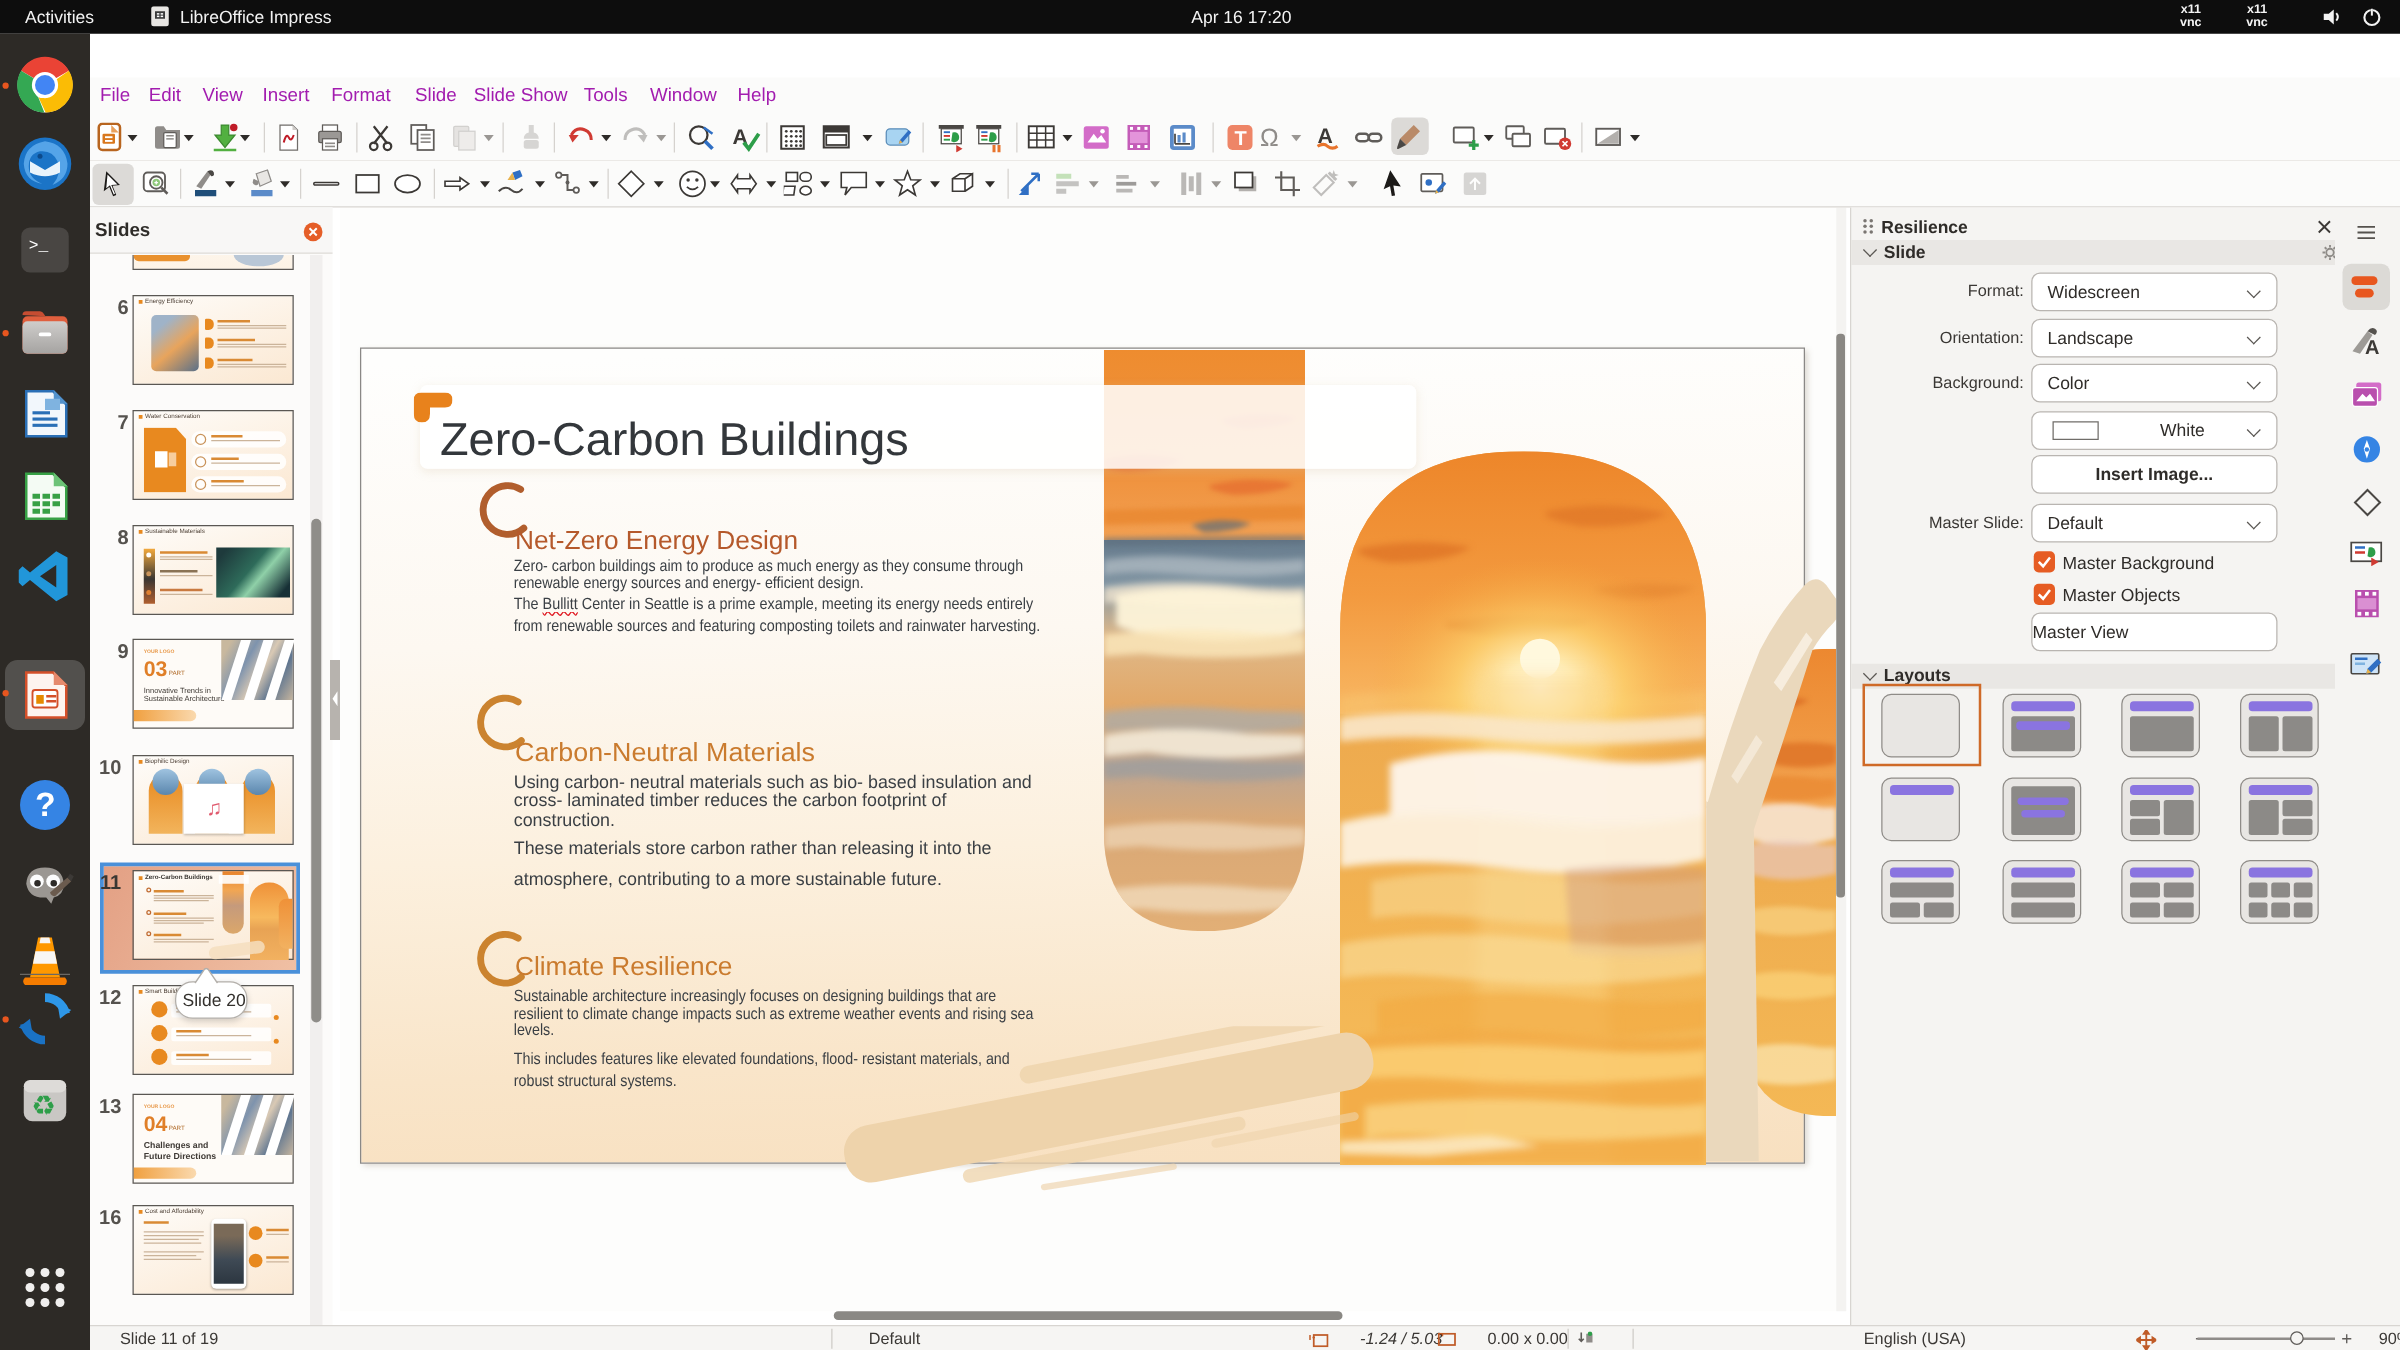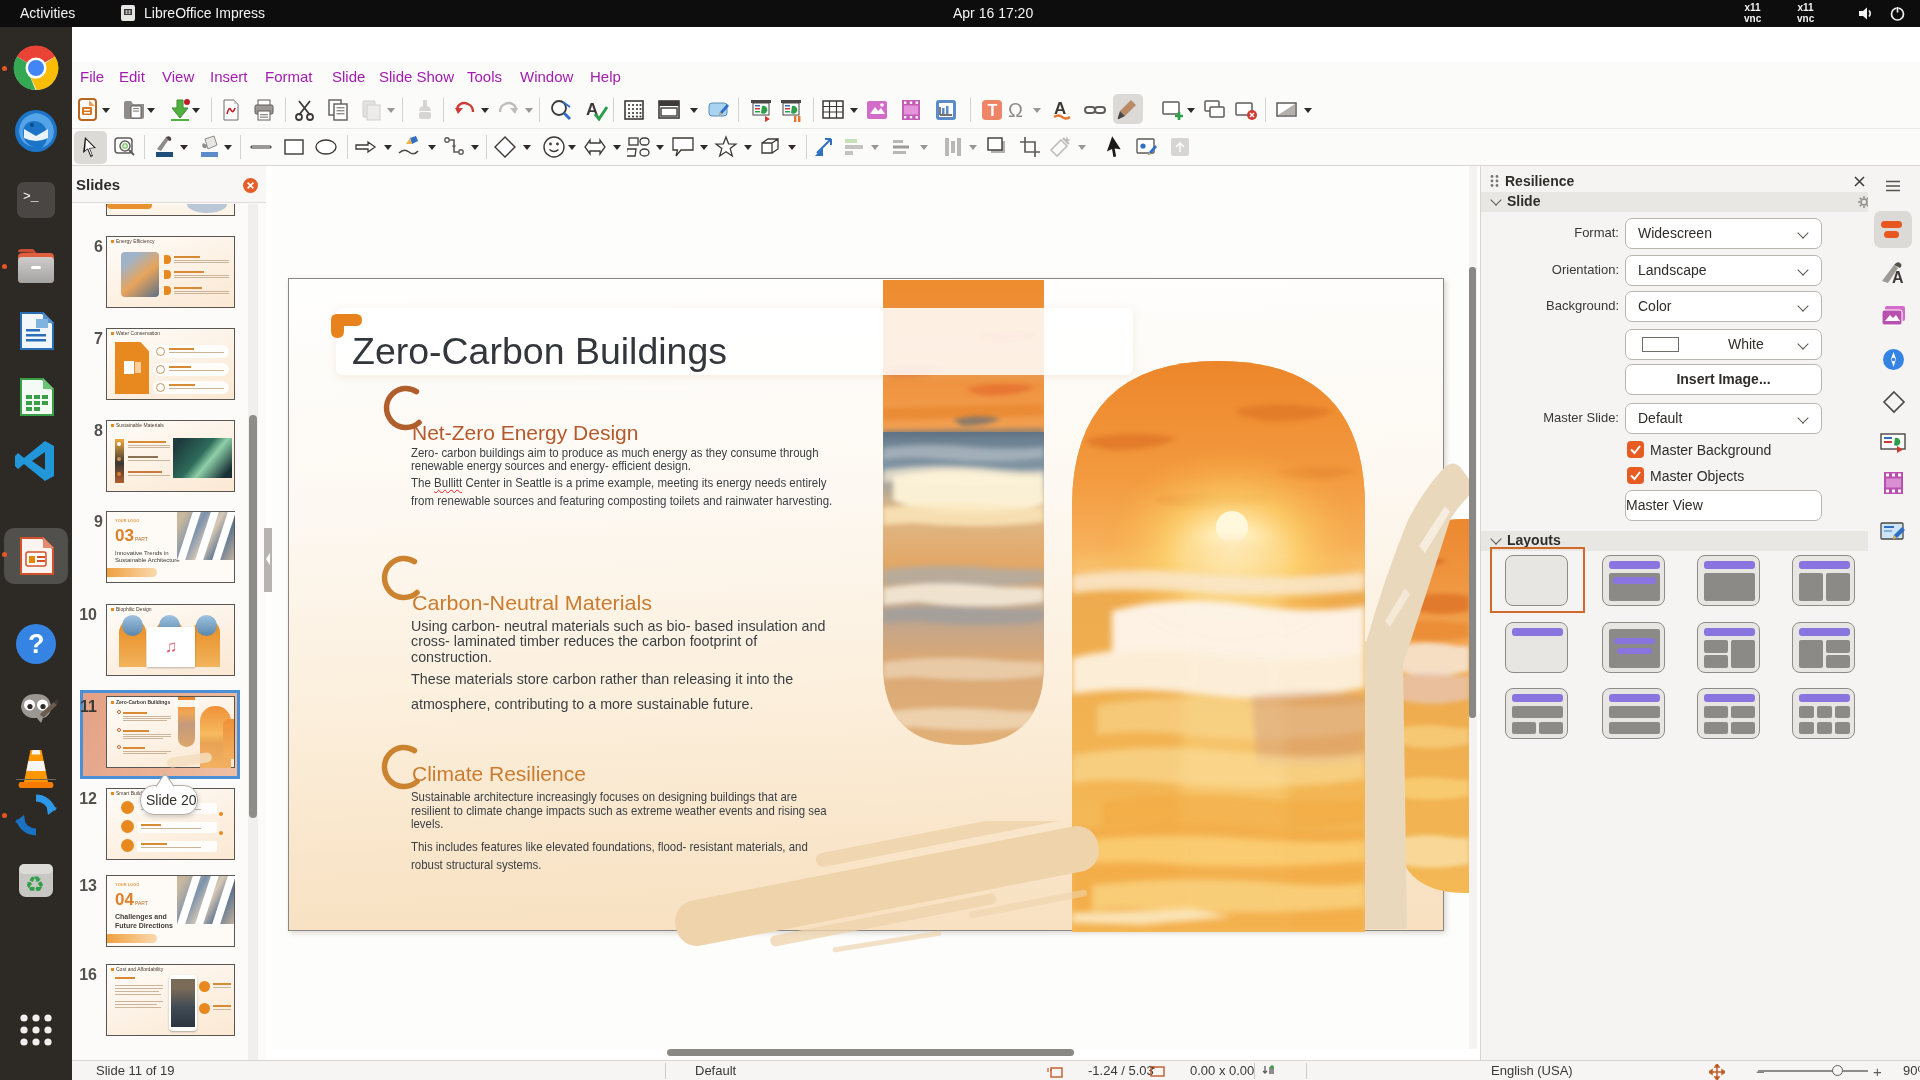--- a/index.html
+++ b/index.html
@@ -1198,21 +1198,21 @@
   </div>
 
   <div class="abs" id="statusbar">
     <span style="left:4px;">Slide 11 of 19</span>
     <div class="ssep" style="left:593px;"></div>
     <span style="left:603px;">Default</span>
     <svg class="abs" style="left:975px;top:4px;" width="16" height="13" viewBox="0 0 16 13">
         <rect x="4" y="3" width="11" height="9" fill="none" stroke="#c05c28" stroke-width="1.4"></rect>
         <path d="M1 3 L1 7 M3 5 L5 5" stroke="#c05c28" stroke-width="1.2"></path>
       </svg>
-    <span style="left:996px;">-1.24 / 5.03</span>
+    <span style="left:996px;font-style:italic;">-1.24 / 5.03</span>
     <svg class="abs" style="left:1078px;top:5px;" width="15" height="11" viewBox="0 0 15 11">
         <rect x="1" y="1" width="13" height="9" fill="none" stroke="#c05c28" stroke-width="1.4"></rect>
         <path d="M1 1 L4 1 L4 3" stroke="#c05c28" stroke-width="1.2"></path>
       </svg>
     <span style="left:1098px;">0.00 x 0.00</span>
     <div class="ssep" style="left:1182px;"></div>
     <svg class="abs" style="left:1190px;top:4px;" width="13" height="13" viewBox="0 0 13 13">
         <path d="M3 1 L3 8 M1 6 L3 8 L5 6" stroke="#5f5c59" stroke-width="1.3" fill="none"></path>
         <rect x="7" y="2" width="5" height="7" fill="#8f8c89"></rect>
         <circle cx="10" cy="2" r="1.8" fill="#2d9e49"></circle>

